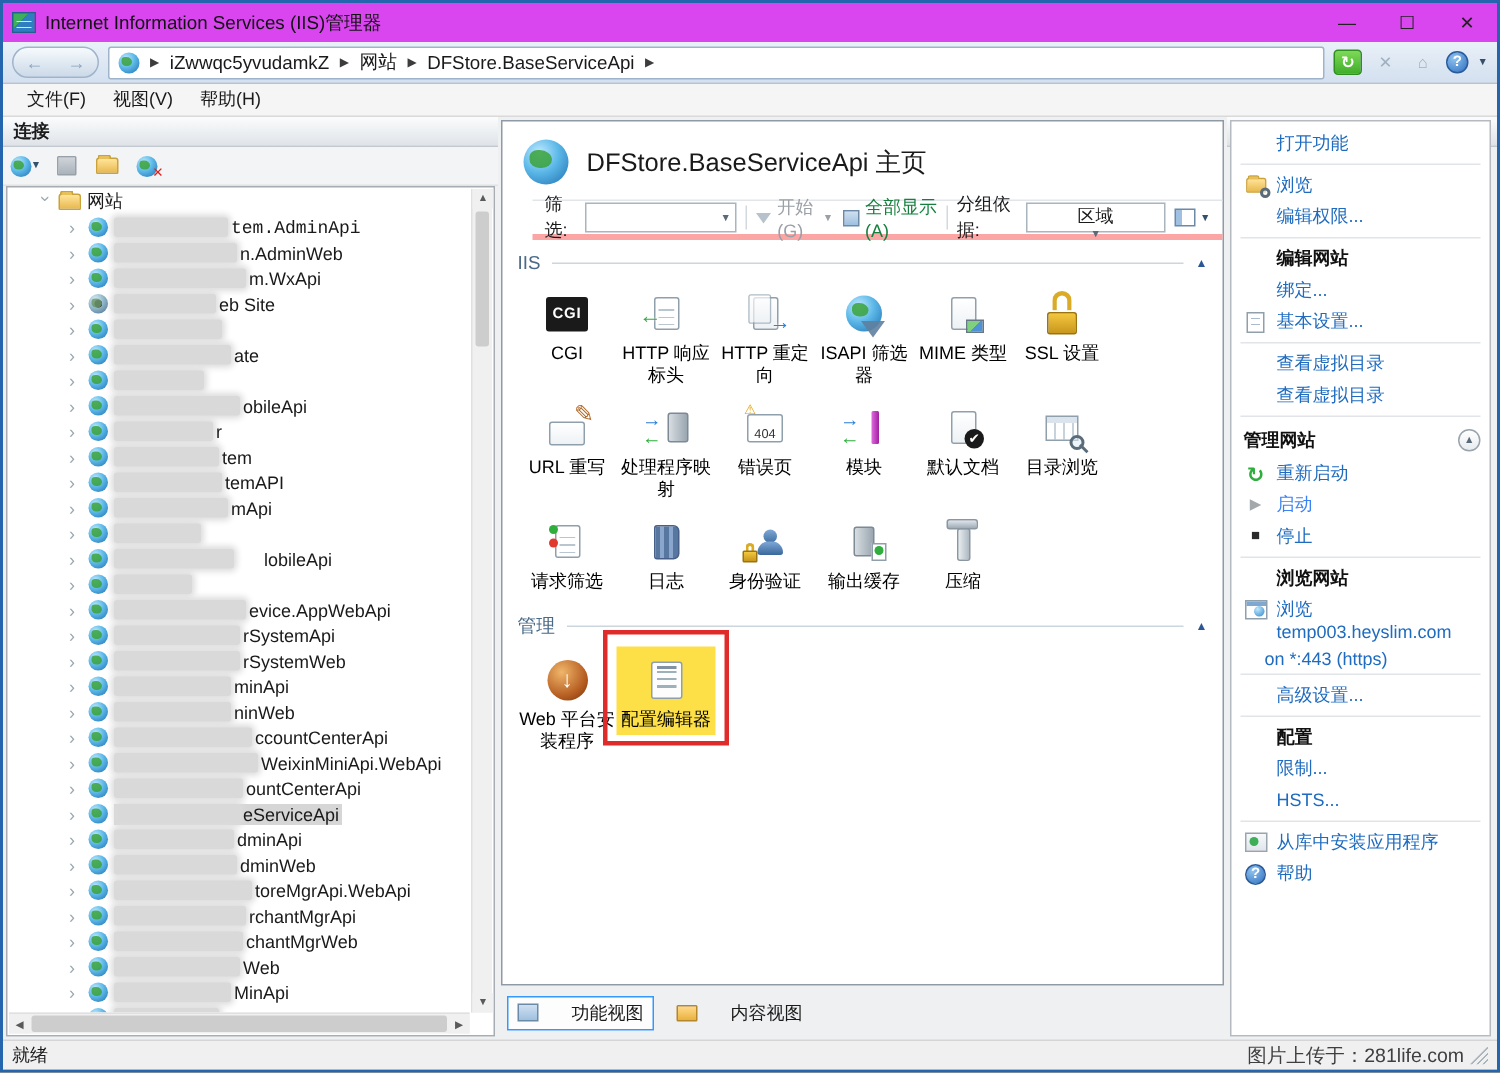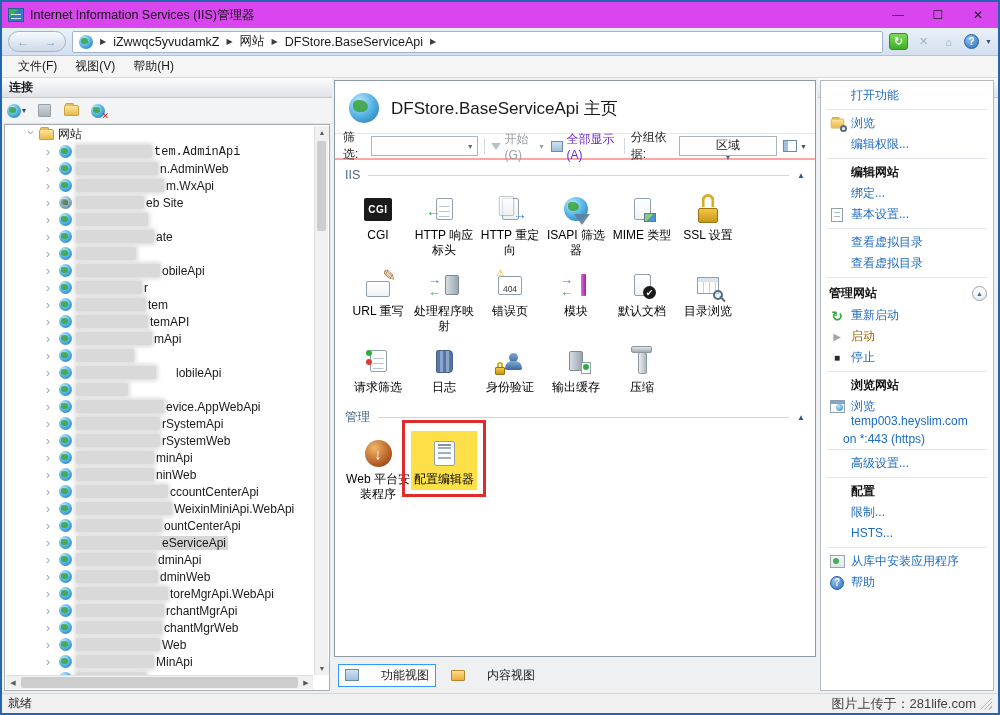--- a/index.html
+++ b/index.html
@@ -61,25 +61,25 @@
   .sa{width:14px;height:13px;display:flex;align-items:center;justify-content:center;font-size:7px;color:#5a5a5a;background:#f0f0f0;flex:none;}
   .sth-v{position:absolute;top:15px;left:2px;right:2px;height:90px;background:#cdcdcd;border-radius:2px;}
   .sth-h{flex:1;height:11px;margin:0 1px;background:#cdcdcd;border-radius:2px;}
 
   
   .maincard{position:absolute;top:2px;left:332px;right:182px;bottom:36px;background:#fff;border:1px solid #8e9aa6;display:flex;flex-direction:column;}
   .mchdr{display:flex;align-items:center;gap:12px;padding:12px 14px 10px;}
   .bigglobe{width:30px;height:30px;}
   .bigglobe::after{left:4px;top:7px;width:15px;height:12px;}
   .pagetitle{font-size:17px;color:#1a1a1a;}
-  .filterbar{display:flex;align-items:center;gap:6px;height:27px;border-top:1px solid #e2e6ea;border-bottom:2px solid #fca5a5;padding:0 8px;font-size:12px;color:#1a1a1a;flex:none;}
+  .filterbar{display:flex;align-items:center;gap:6px;height:27px;border-top:1px solid #e2e6ea;border-bottom:4px solid #fca5a5;padding:0 8px;font-size:12px;color:#1a1a1a;flex:none;margin-left:20px;}
   .combo{height:20px;border:1px solid #a9b4bd;background:#fff;display:flex;align-items:center;justify-content:space-between;padding:0 3px;}
   .combo .da{font-size:7px;color:#5a6a78;}
   .gbtn{color:#9aa0a6;display:flex;align-items:center;gap:4px;}
-  .btn{color:#6d28d9;display:flex;align-items:center;gap:4px;}
+  .btn{color:#15803d;display:flex;align-items:center;gap:4px;}
   .vbar{width:1px;height:16px;background:#d4d9de;}
   .funnel-sm{width:0;height:0;border-left:5px solid transparent;border-right:5px solid transparent;border-top:7px solid #b8c2cc;}
   .showall-ic{width:14px;height:11px;background:linear-gradient(#cfe0f0,#9fc0e0);border:1px solid #6a8aa8;position:relative;}
   .viewbtn{margin-left:auto;display:flex;align-items:center;gap:3px;}
   .gridic{width:14px;height:12px;border:1px solid #6a8aa8;background:
       linear-gradient(90deg,#9fc0e0 0 4px,#fff 4px) ;}
   .featscroll{flex:1;overflow:hidden;padding:0 6px;}
   .sech{display:flex;align-items:center;gap:8px;color:#4a6a88;font-size:12.5px;margin:8px 4px 2px;}
   .sech .rule{flex:1;height:1px;background:#ccd6df;}
   .colarrow{color:#2b5797;font-size:8px;}
@@ -95,21 +95,21 @@
   .tvic{width:14px;height:12px;background:linear-gradient(#cfe0f0,#9fc0e0);border:1px solid #6a8aa8;}
   .cvic{width:14px;height:11px;background:linear-gradient(#ffd98a,#e8b23f);border:1px solid #b5862a;border-radius:1px;}
 
   
   .rightpanel{position:absolute;top:0;right:0;width:180px;bottom:0;}
   .rcard{position:absolute;top:2px;left:2px;right:4px;bottom:2px;background:#fff;border:1px solid #b5bac1;overflow:hidden;}
   .acontent{padding:4px 0 0 0;font-size:12px;}
   .arow{display:flex;align-items:flex-start;gap:6px;padding:3px 6px 3px 8px;line-height:15px;}
   .aic{position:relative;width:16px;height:15px;flex:none;display:flex;align-items:center;justify-content:center;}
   .alink{color:#1e6bbf;}
-  .alink.dis{color:#a16207;text-align:center;}
+  .alink.dis{color:#3b82f6;text-align:center;}
   .ahdr{font-weight:bold;color:#111;}
   .asep{height:1px;background:#e1e4e8;margin:3px 6px;}
   .secrow{display:flex;align-items:center;justify-content:space-between;padding:4px 6px 3px 8px;font-weight:bold;color:#111;}
   .colbtn{width:15px;height:15px;border-radius:50%;border:1px solid #9aa4ad;display:flex;align-items:center;justify-content:center;font-size:7px;color:#5a6a78;background:linear-gradient(#fff,#e8ecf0);}
   .noic{padding-left:30px;}
   .l2{padding-left:22px;color:#1e6bbf;}
 
   
   .ov{position:absolute;}
   .i-doc{display:inline-block;width:17px;height:22px;background:linear-gradient(#fff,#eef2f5);border:1px solid #8fa0ac;border-radius:2px;}

